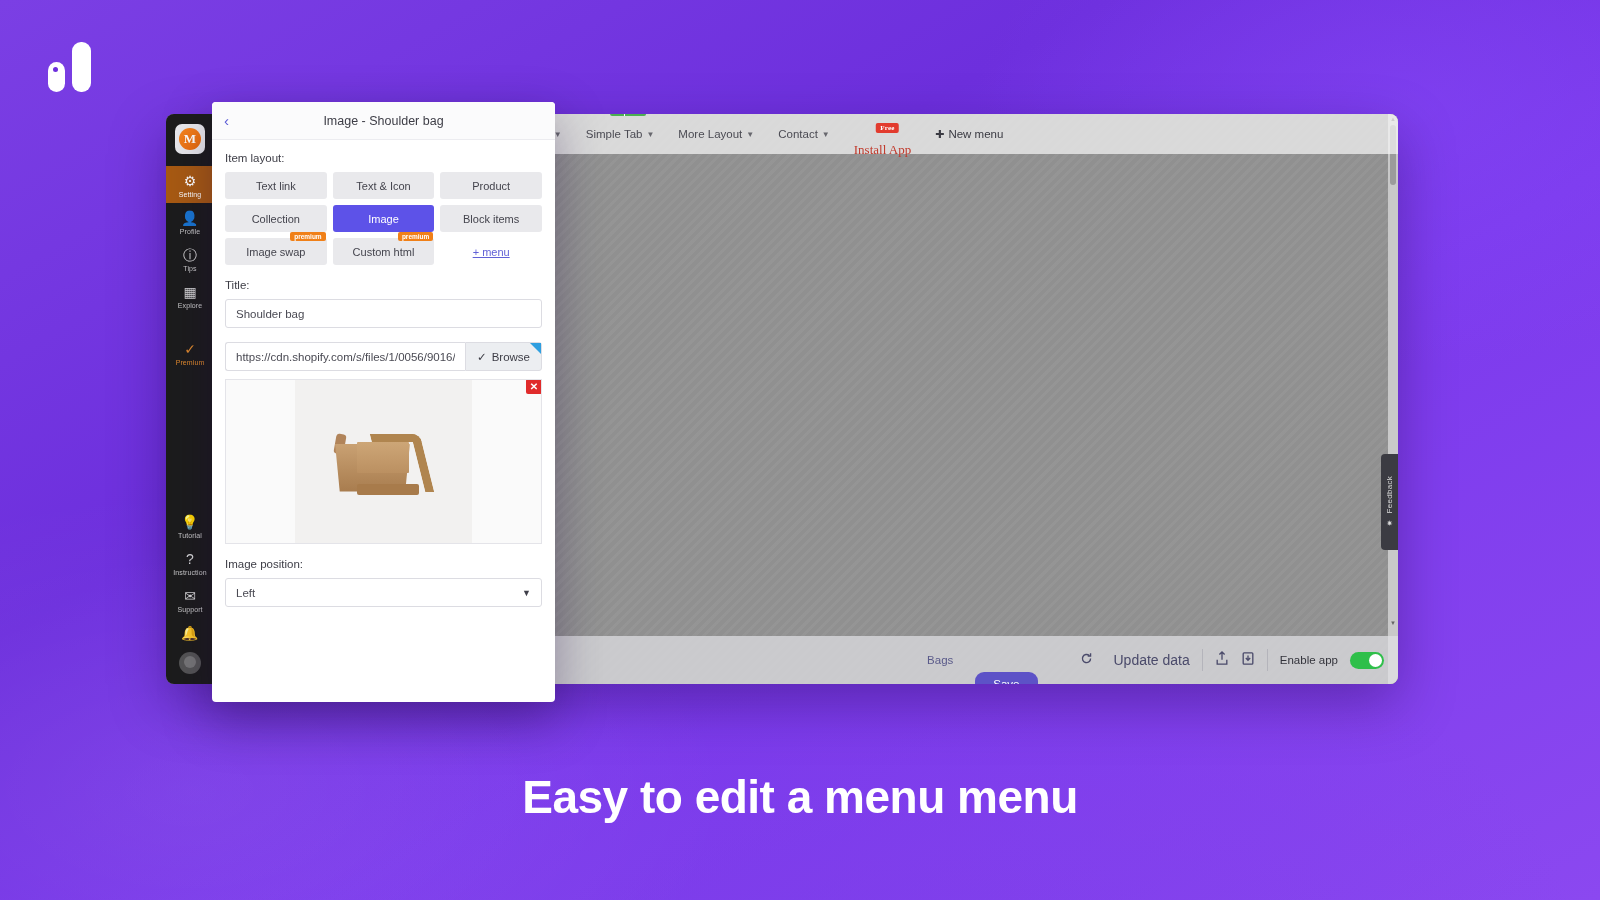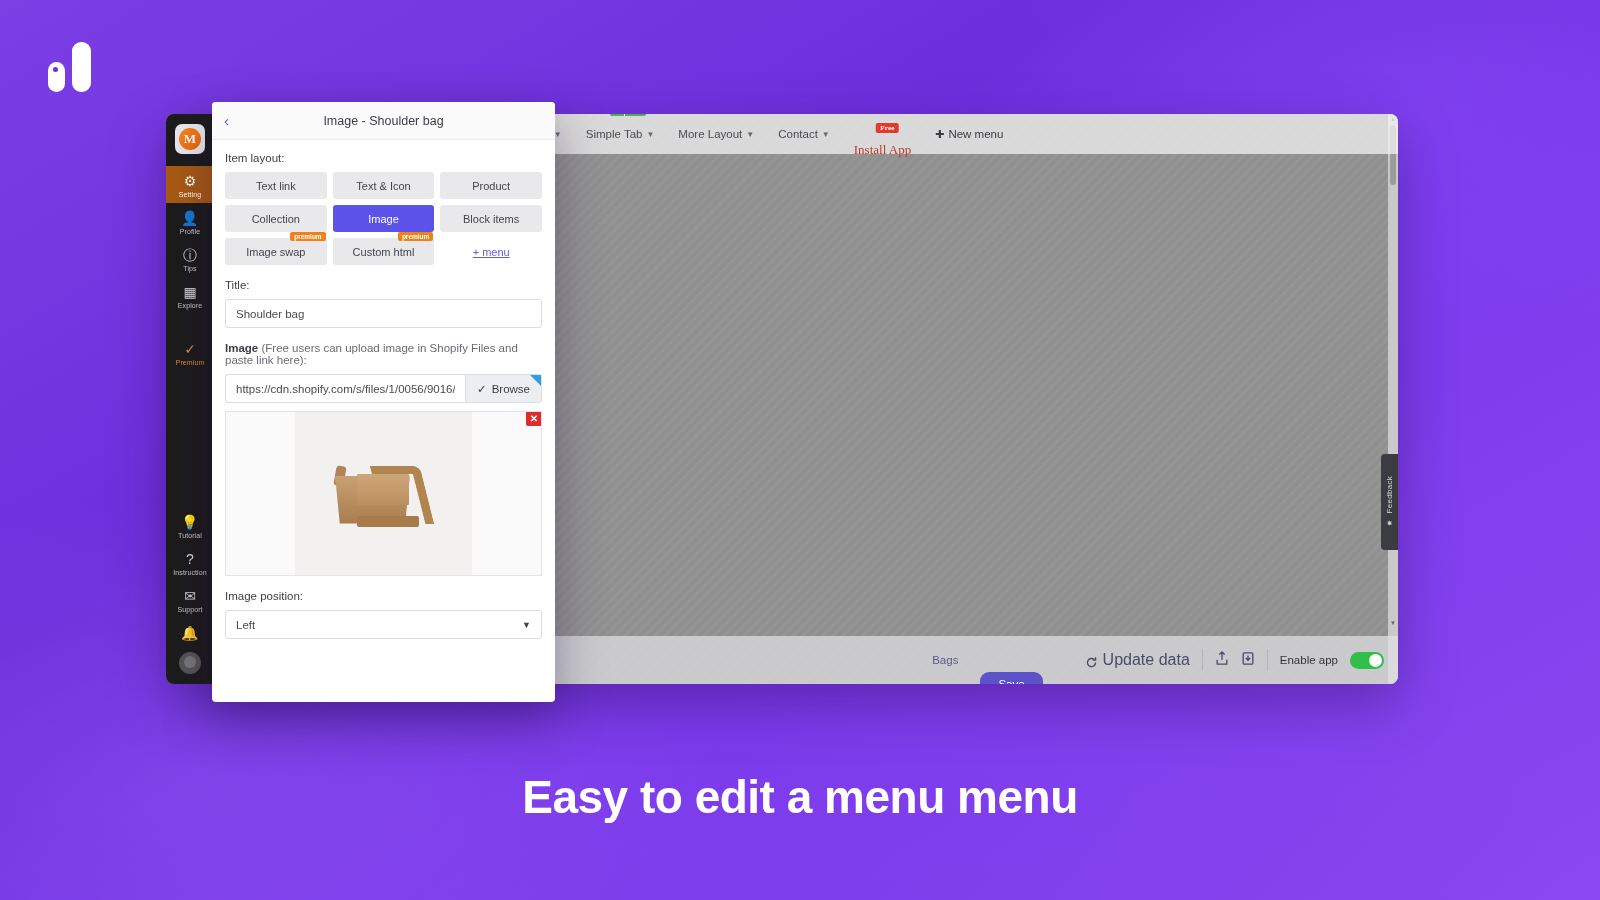--- a/index.html
+++ b/index.html
@@ -261,21 +261,21 @@
     position: absolute; left: -3px; top: -12px; width: 28px; height: 3px; background: #1f1f24; border-radius:2px;
   }
   .dev-btn { color: #3c3c44; cursor: pointer; display:flex; align-items:center;}
   .bb-spacer { flex: 1 1 auto; }
   .btn-reset { font-size: 11.5px; color: #5a5a8a; cursor: pointer; padding: 5px 10px; }
   .btn-save {
     font-size: 11.5px; color: #fff; background: #5d52c7; padding: 6px 18px;
     border-radius: 9px; cursor: pointer; margin-top: 48px;
   }
   .bb-right { display: flex; align-items: center; gap: 12px; margin-left: 30px; }
-  .update-data { display: flex; align-items: flex-end; gap: 5px; font-size: 16px; color: #4a4a6a; cursor: pointer; }
+  .update-data { display: flex; align-items: flex-start; gap: 21px; font-size: 14px; color: #4a4a6a; cursor: pointer; }
   .divider-v { width: 1px; height: 22px; background: #b4b4bb; }
   .enable-label { font-size: 11.5px; color: #33333b; }
   .toggle-on {
     width: 34px; height: 17px; border-radius: 9px; background: #2fbf4a;
     position: relative; cursor: pointer;
   }
   .toggle-on::after {
     content:""; position:absolute; right:2px; top:2px; width:13px; height:13px;
     border-radius:50%; background:#fff;
   }
@@ -659,23 +659,20 @@
         <span>Custom html</span>
       </div>
       <div class="lay-btn plain">
         <u>+ menu</u>
       </div>
     </div>
 
     <div class="field-label">Title:</div>
     <input class="text-input" type="text" value="Shoulder bag" style="">
 
-    <div class="field-label">
-      <b>Image</b><span class="muted"> (Free users can upload image in Shopify Files and paste link here):</span>
-    </div>
 
     <div class="url-row">
       <input class="text-input" type="text" value="https://cdn.shopify.com/s/files/1/0056/9016/3318/p" style="">
       <div class="browse-btn">
         <span>✓</span>
         <span>Browse</span>
         <span class="browse-corner"></span>
       </div>
     </div>
 

